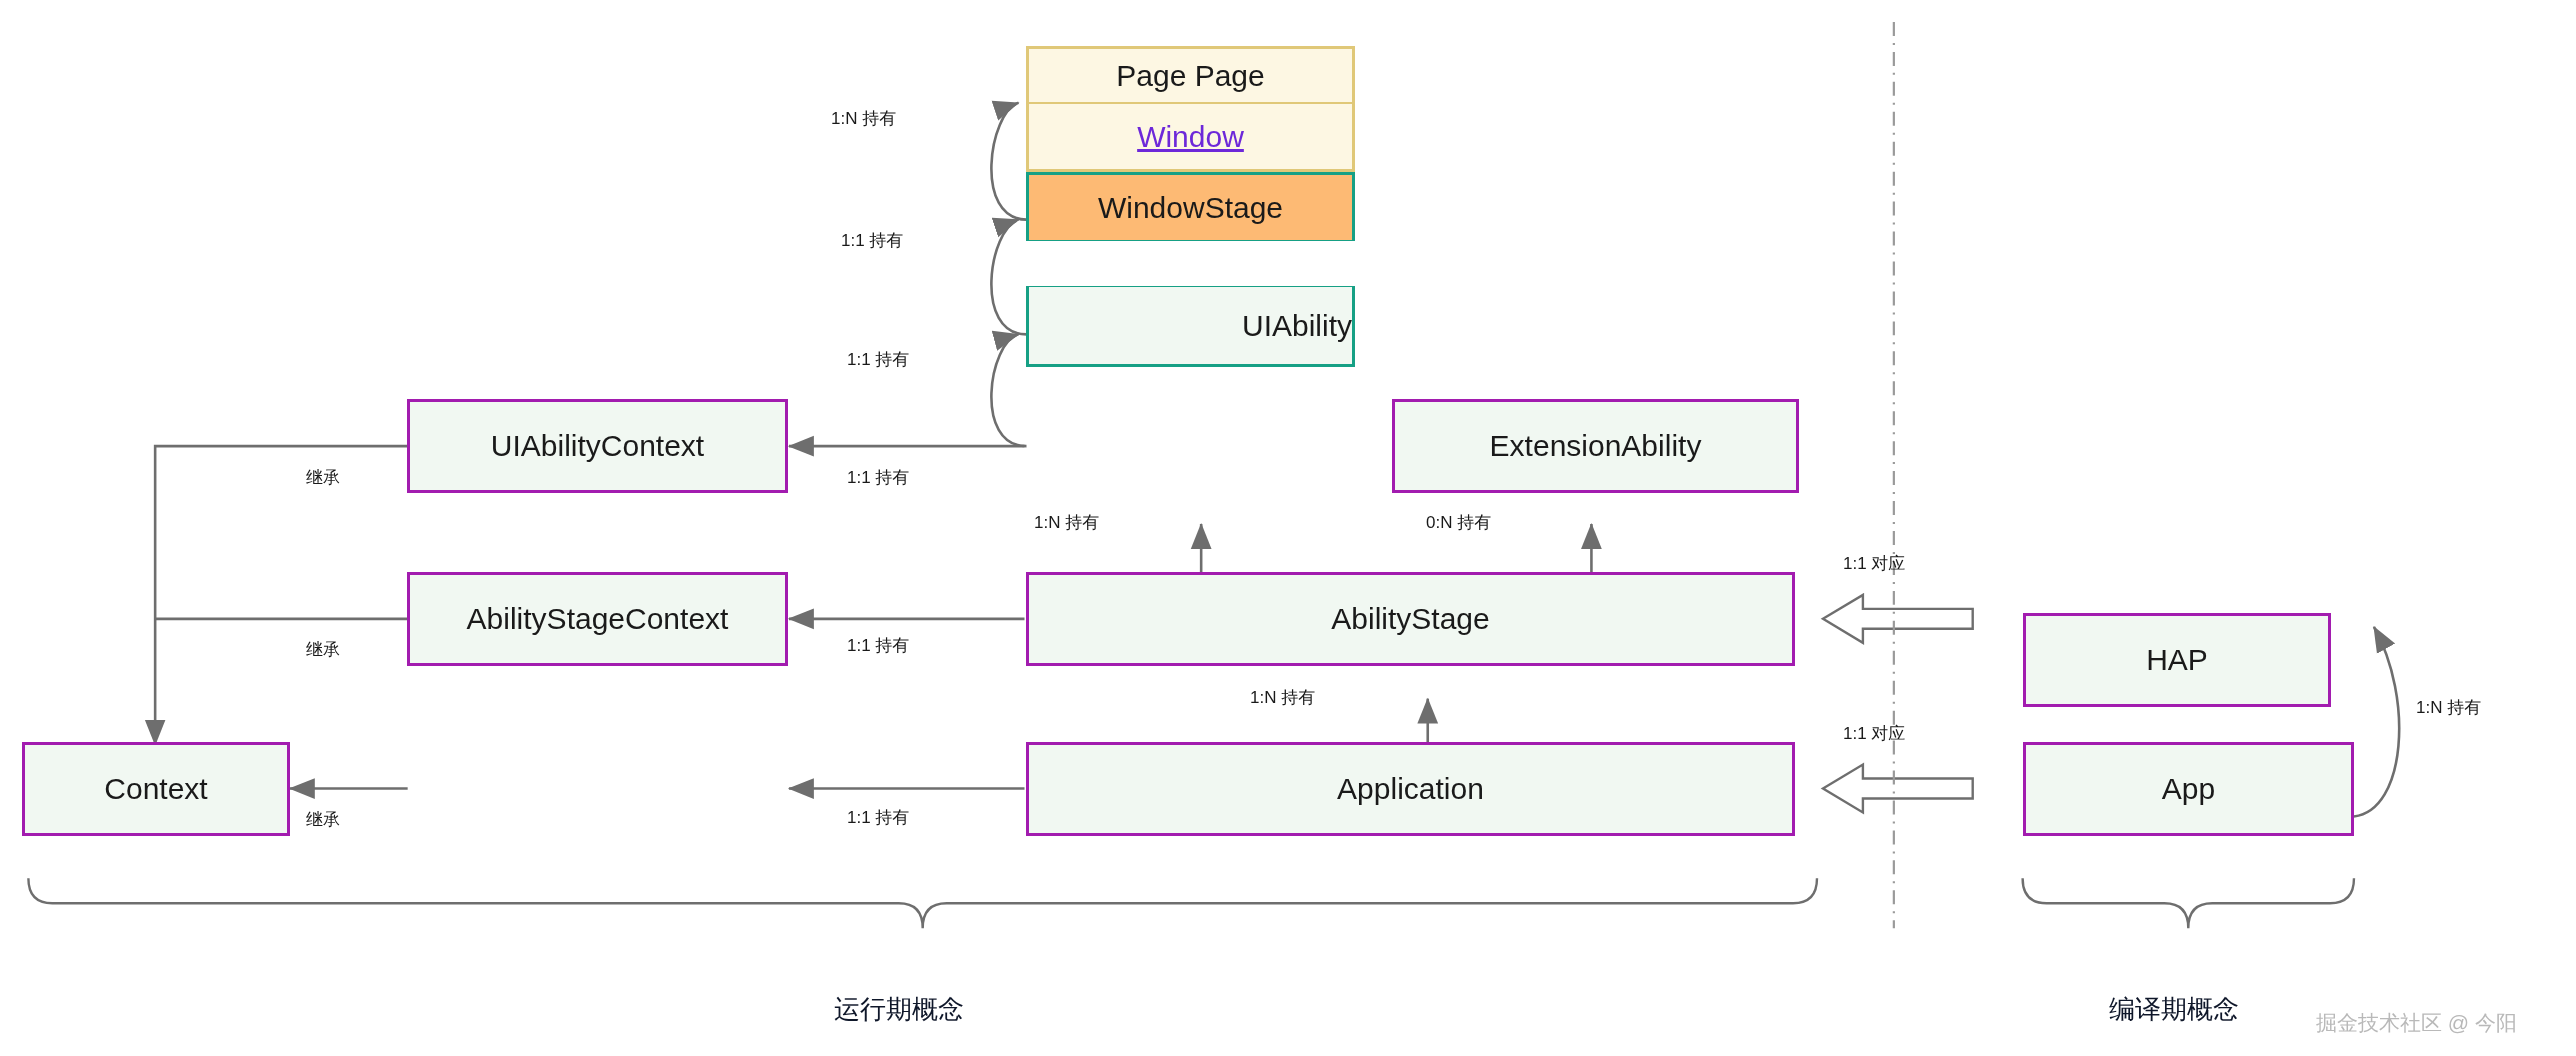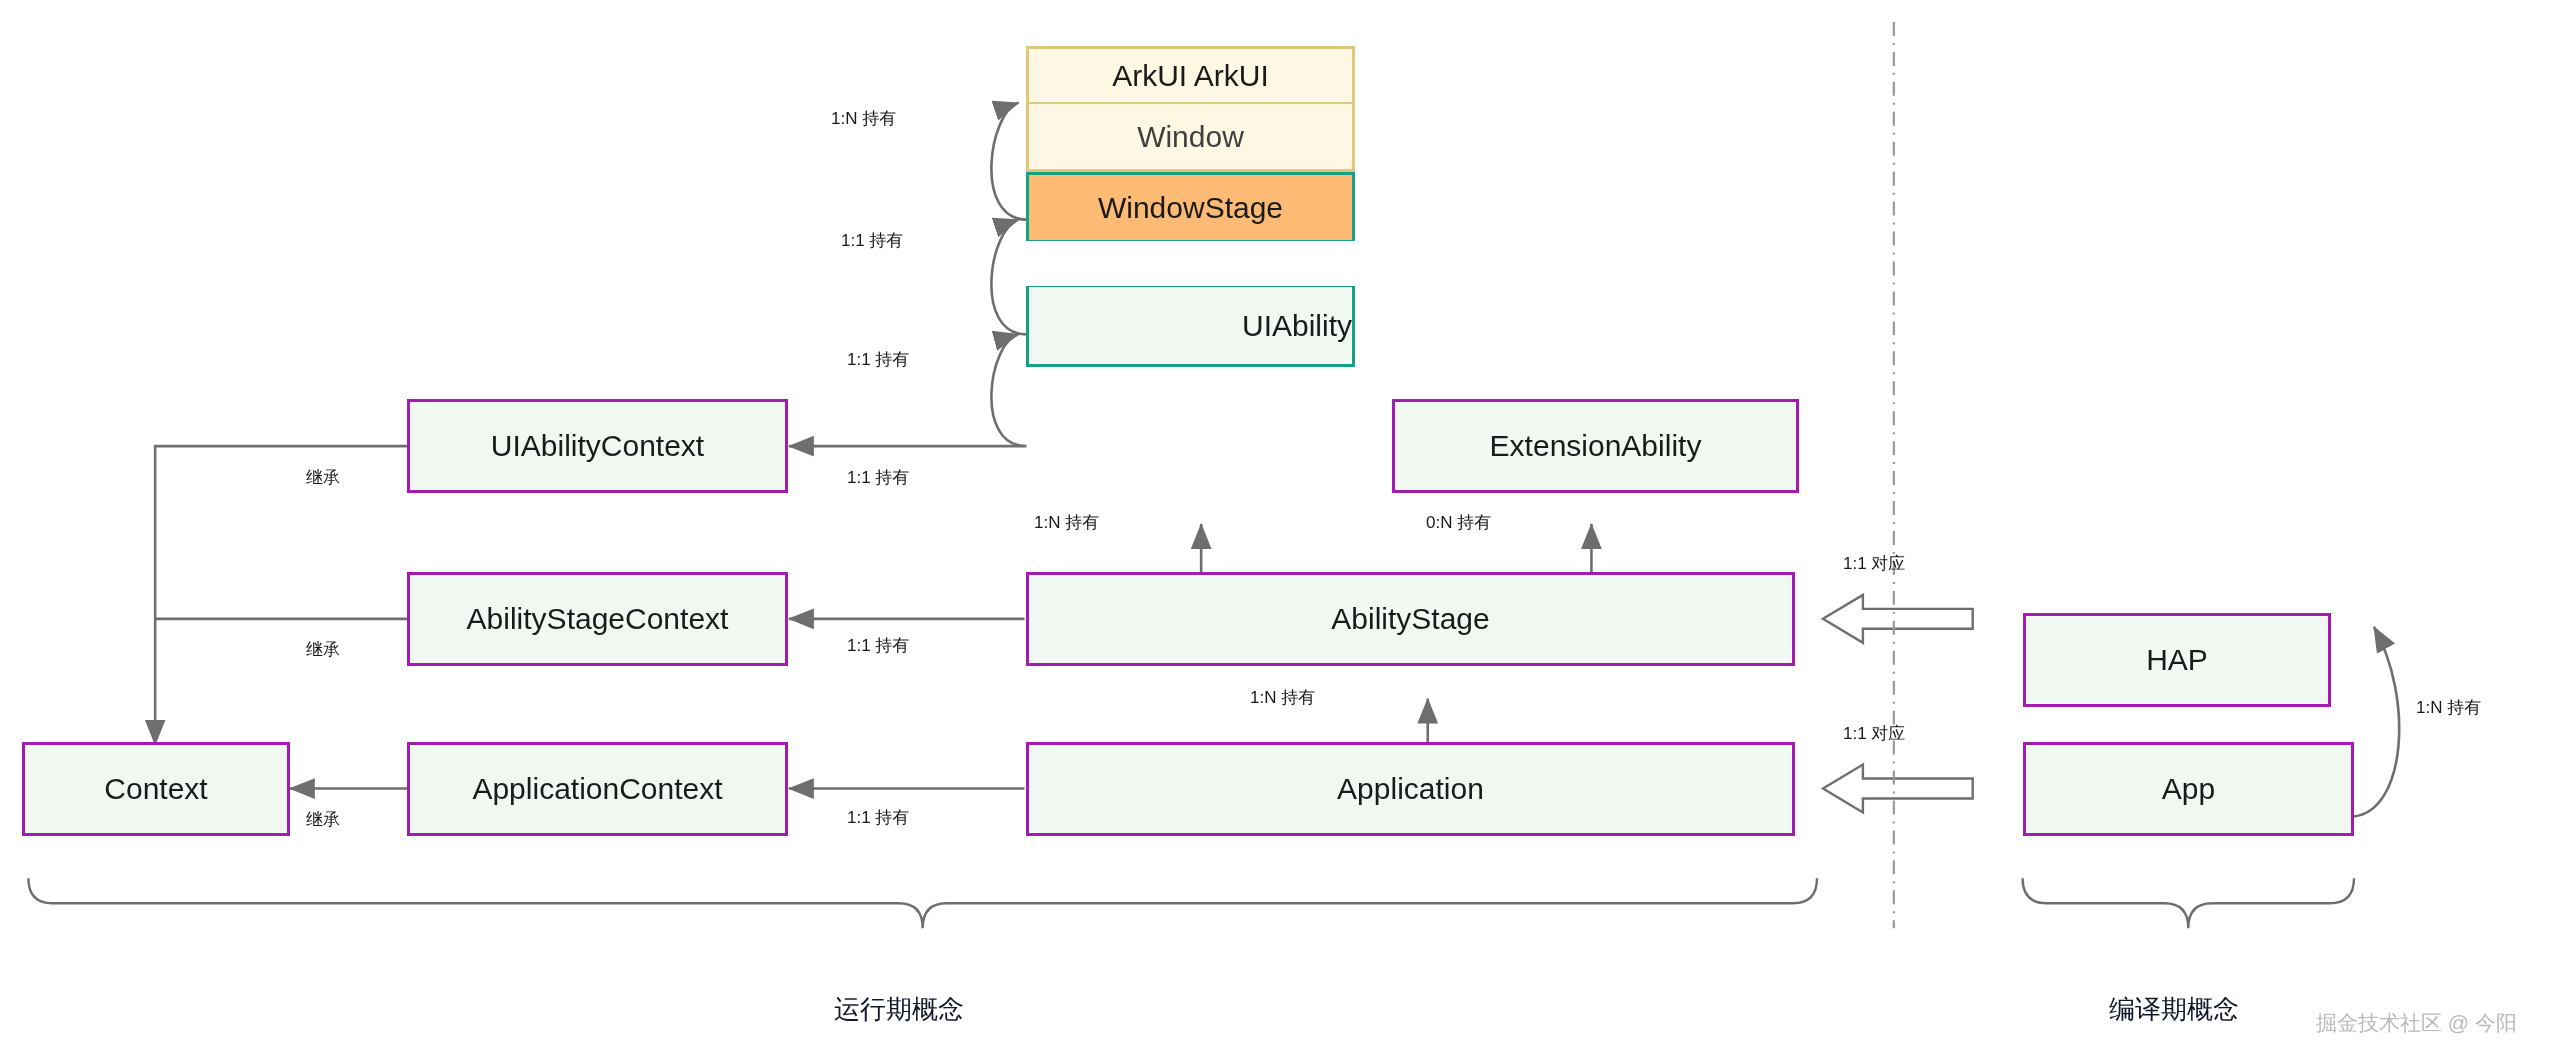--- a/index.html
+++ b/index.html
@@ -5,21 +5,21 @@
   html,body{margin:0;padding:0;background:#ffffff;}
   body{width:2576px;height:1056px;font-family:"Liberation Sans","DejaVu Sans",sans-serif;overflow:hidden;}
   #stage{position:relative;width:2576px;height:1056px;background:#fff;}
   #wires{position:absolute;left:0;top:0;width:2576px;height:1056px;pointer-events:none;}
   .node{position:absolute;box-sizing:border-box;display:flex;align-items:center;justify-content:center;}
   .node span{display:block;line-height:1;white-space:nowrap;}
   .teal{background:#f1f8f2;border:3px solid #a21caf;color:#1a1a1a;}
   .teal-top{background:#fdba74;border:3px solid #16a085;border-bottom:1.5px solid #16a085;color:#1a1a1a;}
   .teal-bot{background:#f1f8f2;border:3px solid #16a085;border-top:1.5px solid #16a085;color:#1a1a1a;}
   .yellow-top{background:#fdf7e3;border:3px solid #e0c878;border-bottom:1.5px solid #e0c878;color:#1a1a1a;}
-  .yellow-bot{background:#fdf7e3;border:3px solid #e0c878;border-top:1.5px solid #e0c878;color:#404040;}
+  .yellow-bot{background:#fdf7e3;border:3px solid #e0c878;border-top:1.5px solid #e0c878;color:#6d28d9;text-decoration:underline;}
   .lbl{position:absolute;color:#1a1a1a;white-space:nowrap;line-height:1;}
   .sect{position:absolute;color:#0f172a;white-space:nowrap;line-height:1;font-size:26px;}
   .wm{position:absolute;color:#b9b9b9;white-space:nowrap;line-height:1;font-size:21px;}
   .f30{font-size:30px;}
   .f26{font-size:17px;}
 </style>
 </head>
 <body>
 
 <div id="stage">
@@ -67,44 +67,41 @@
 
       <path d="M1826,620 L 1866,596 L 1866,610 L 1976,610 L 1976,630 L 1866,630 L 1866,644 Z" stroke-width="2.4"></path>
 
       <path d="M1826,790 L 1866,766 L 1866,780 L 1976,780 L 1976,800 L 1866,800 L 1866,814 Z" stroke-width="2.4"></path>
     </g>
 
     <path d="M1897,22 L1897,930" stroke="#9a9a9a" stroke-width="2.2" fill="none" stroke-dasharray="14 7 2 7"></path>
   </svg>
 
   <div class="node yellow-top" style="left:1026px;top:46px;width:329px;height:57px;">
-    <span class="f30">ArkUI ArkUI</span>
+    <span class="f30">Page Page</span>
   </div>
   <div class="node yellow-bot" style="left:1026px;top:103px;width:329px;height:69px;">
     <span class="f30">Window</span>
   </div>
   <div class="node teal-top" style="left:1026px;top:172px;width:329px;height:69px;">
     <span class="f30">WindowStage</span>
   </div>
   <div class="node teal-bot" style="left:1026px;top:286px;width:329px;height:81px;justify-content:flex-end;">
     <span class="f30">UIAbility</span>
   </div>
 
   <div class="node teal" style="left:1392px;top:399px;width:407px;height:94px;">
     <span class="f30">ExtensionAbility</span>
   </div>
 
   <div class="node teal" style="left:407px;top:399px;width:381px;height:94px;">
     <span class="f30">UIAbilityContext</span>
   </div>
   <div class="node teal" style="left:407px;top:572px;width:381px;height:94px;">
     <span class="f30">AbilityStageContext</span>
-  </div>
-  <div class="node teal" style="left:407px;top:742px;width:381px;height:94px;">
-    <span class="f30">ApplicationContext</span>
   </div>
   <div class="node teal" style="left:22px;top:742px;width:268px;height:94px;">
     <span class="f30">Context</span>
   </div>
 
   <div class="node teal" style="left:1026px;top:572px;width:769px;height:94px;">
     <span class="f30">AbilityStage</span>
   </div>
   <div class="node teal" style="left:1026px;top:742px;width:769px;height:94px;">
     <span class="f30">Application</span>

